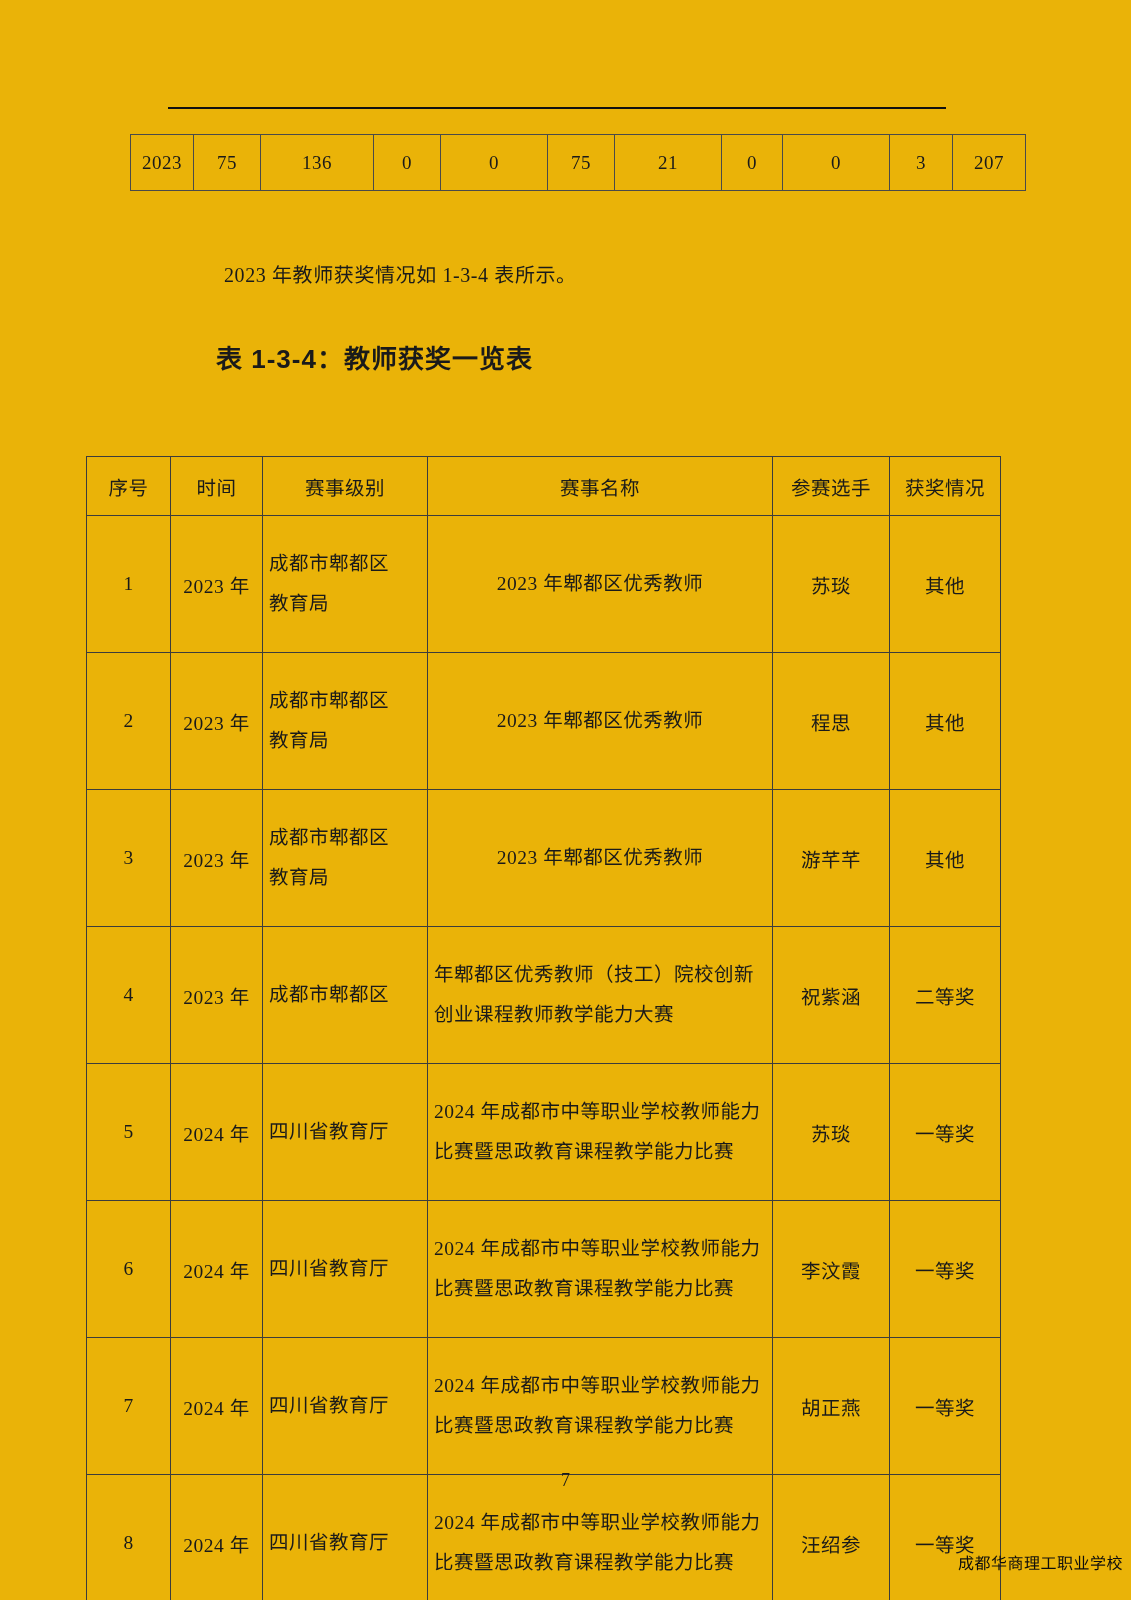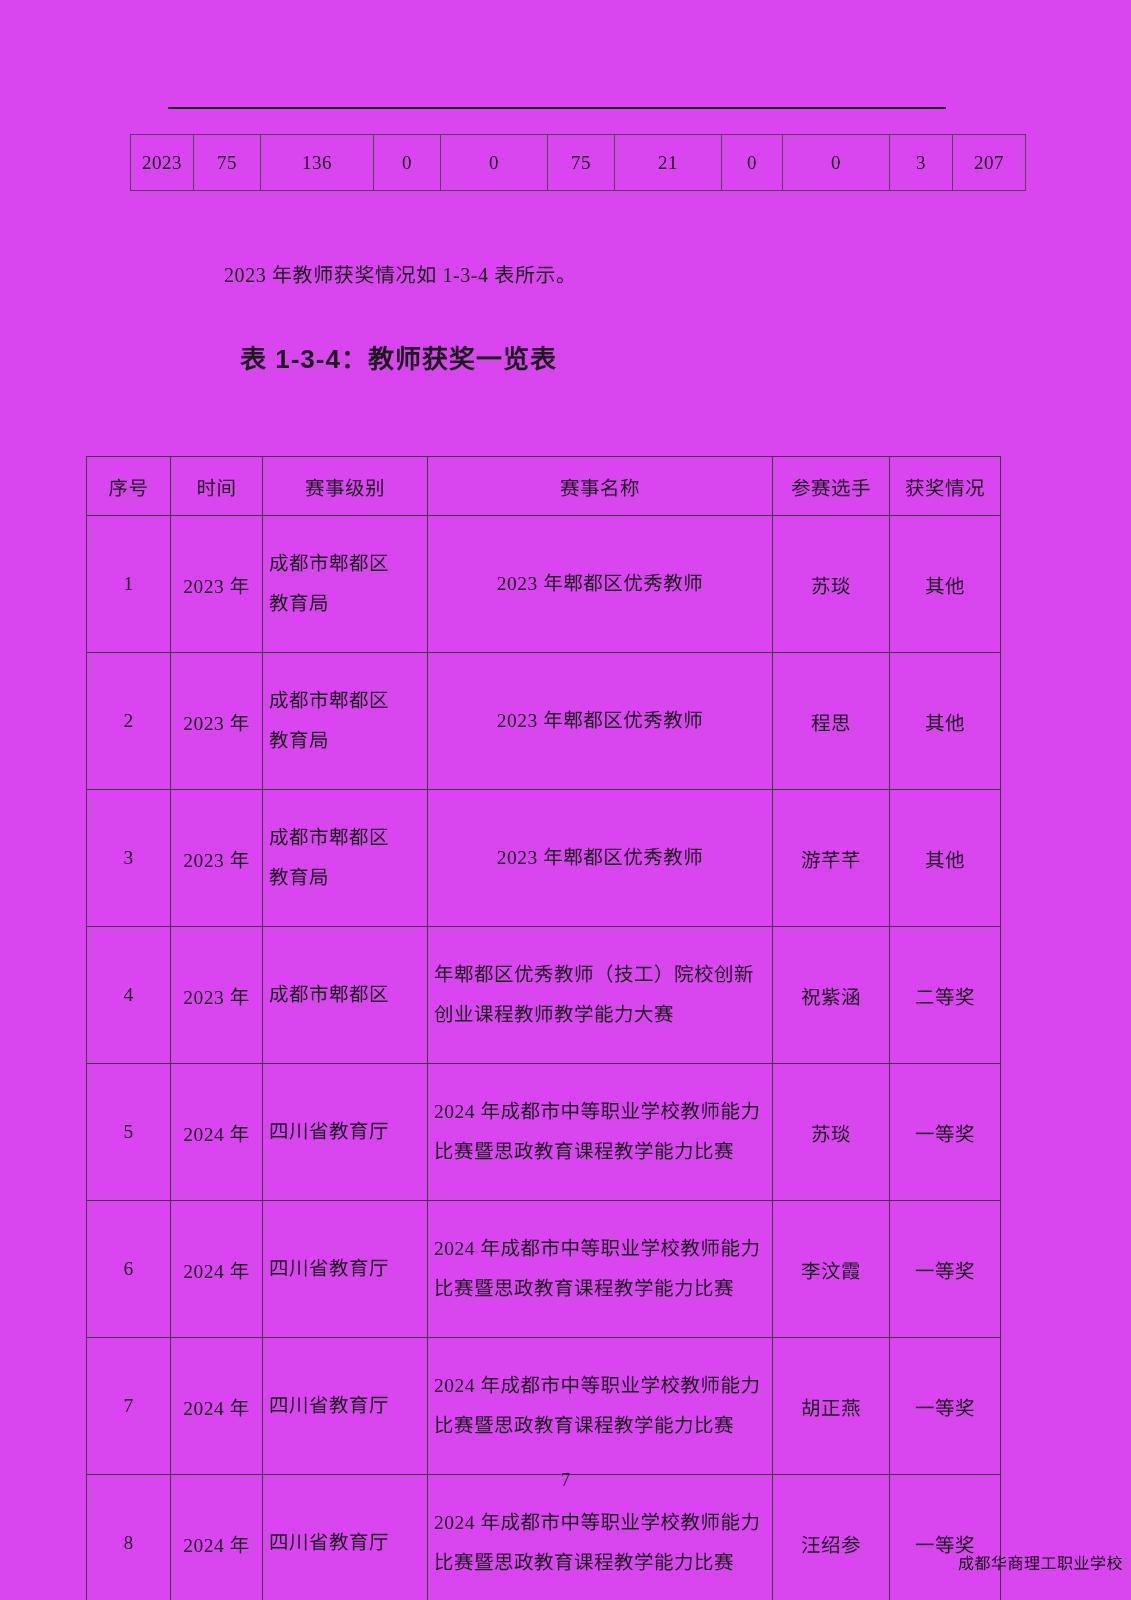--- a/index.html
+++ b/index.html
@@ -14,21 +14,21 @@
     position: relative;
     font-family: "Liberation Serif", "DejaVu Serif", serif;
     color: #1a1a1a;
     overflow: hidden;
   }
 
   .page {
     position: relative;
     width: 1131px;
     height: 1600px;
-    background: #d946ef;
+    background: #eab308;
   }
 
   
   .header-rule {
     position: absolute;
     left: 168px;
     top: 107px;
     width: 778px;
     height: 0;
     border-top: 2.2px solid #111;
@@ -79,21 +79,21 @@
     font-size: 20px;
     line-height: 1.6;
     font-family: "Liberation Serif", "DejaVu Serif", serif;
     letter-spacing: 0.6px;
     white-space: nowrap;
   }
 
   
   .caption {
     position: absolute;
-    left: 240px;
+    left: 216px;
     top: 338px;
     font-size: 26px;
     font-weight: bold;
     font-family: "Liberation Sans", "DejaVu Sans", sans-serif;
     letter-spacing: 1px;
     white-space: nowrap;
     text-align: right;
   }
 
   

